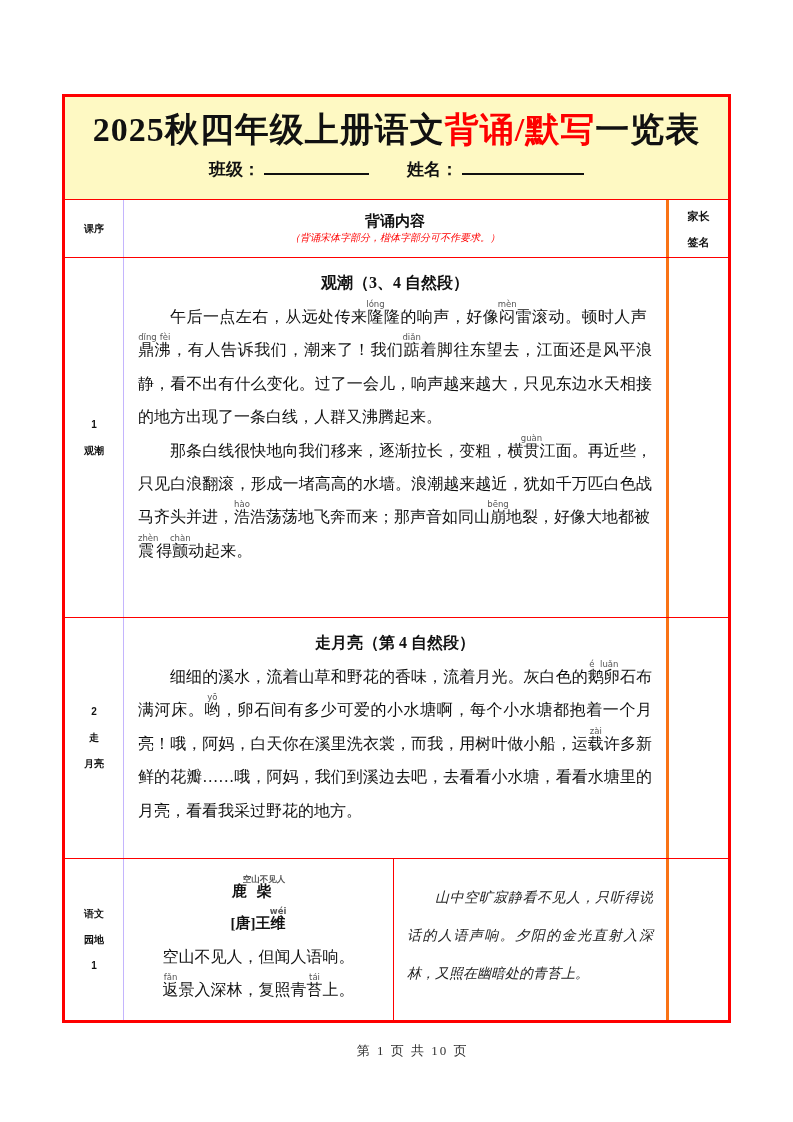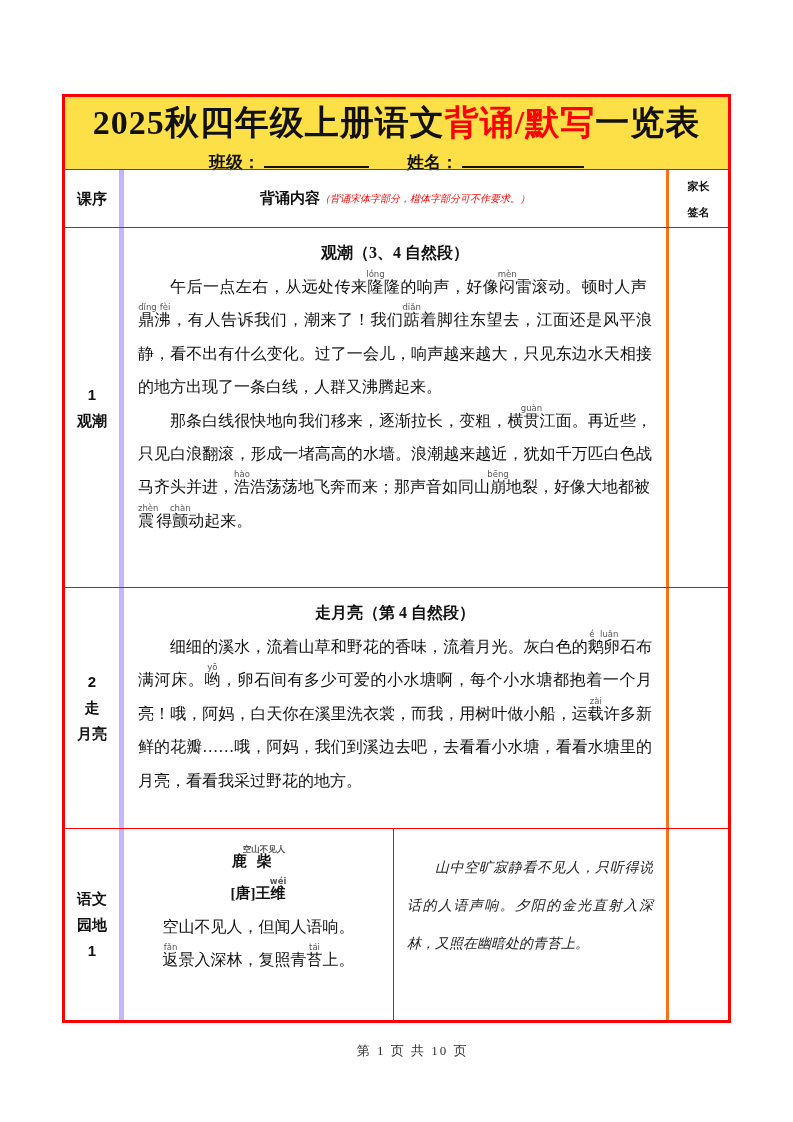--- a/index.html
+++ b/index.html
@@ -6,53 +6,53 @@
   html,body { margin:0; padding:0; }
   body {
     width:793px; height:1122px; background:#ffffff; position:relative;
     font-family:"Liberation Serif","DejaVu Serif",serif; color:#111;
   }
   .sheet {
     position:absolute; left:62px; top:94px; width:669px; height:929px;
     border:3px solid #fe0000; display:flex; flex-direction:column; background:#fff;
   }
   
-  .banner { height:72px; background:#fde047; padding-top:2px; }
+  .banner { height:102px; background:#fef9c3; padding-top:9px; }
   .main-title {
     text-align:center; font-size:34px; font-weight:bold; letter-spacing:1px;
     font-family:"Liberation Serif","DejaVu Serif",serif; line-height:48px;
   }
   .main-title .hl { color:#fe0000; }
   .blank-row {
     text-align:center; font-size:17px; font-weight:bold; margin-top:4px;
     font-family:"Liberation Sans","DejaVu Sans",sans-serif;
   }
   .blank {
     display:inline-block; height:15px; border-bottom:2px solid #111;
     vertical-align:baseline; margin-left:4px;
   }
   .blank.b1 { width:105px; margin-right:38px; }
   .blank.b2 { width:122px; }
   
   .trow { display:flex; border-top:1px solid #fe0000; min-height:0; }
   .c1 {
-    width:59px; border-right:5px solid #c4b5fd; flex:none;
+    width:59px; border-right:1px solid #c4b5fd; flex:none;
     display:flex; flex-direction:column; align-items:center; justify-content:center;
-    font-family:"Liberation Sans","DejaVu Sans",sans-serif; font-weight:bold; font-size:15px;
+    font-family:"Liberation Sans","DejaVu Sans",sans-serif; font-weight:bold; font-size:10px;
     line-height:26px; text-align:center;
   }
   .c2 { flex:1; min-width:0; }
   .c3 {
     width:62px; border-left:3px solid #f97316; flex:none;
     display:flex; flex-direction:column; align-items:center; justify-content:center;
     font-family:"Liberation Sans","DejaVu Sans",sans-serif; font-weight:bold; font-size:11px;
     line-height:26px;
   }
   .thead { height:58px; }
-  .thead .c2 { display:flex; flex-direction:row; align-items:center; justify-content:center; }
+  .thead .c2 { display:flex; flex-direction:column; align-items:center; justify-content:center; }
   .head-main { font-family:"Liberation Sans","DejaVu Sans",sans-serif; font-weight:bold; font-size:15px; }
   .head-note { font-size:10px; color:#fe0000; font-style:italic; }
   .row1 { height:360px; }
   .row2 { height:241px; }
   .row3 { flex:1; }
   
   .content { padding:10px 14px 0 14px; }
   .c-heading {
     text-align:center; font-weight:bold; font-size:16px; line-height:30px; margin-bottom:2px;
   }

